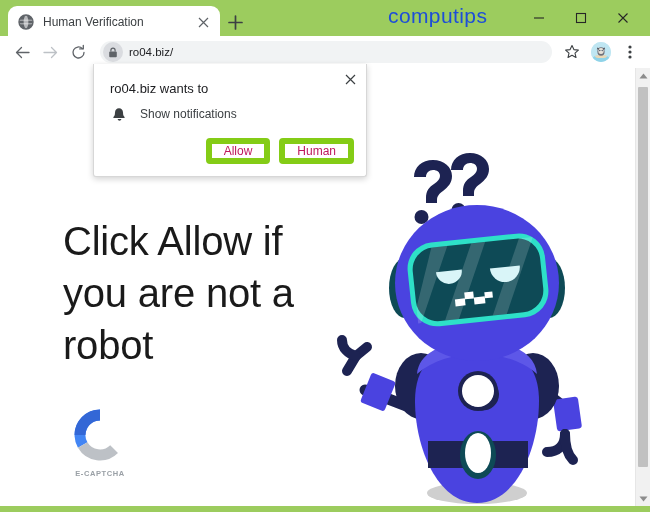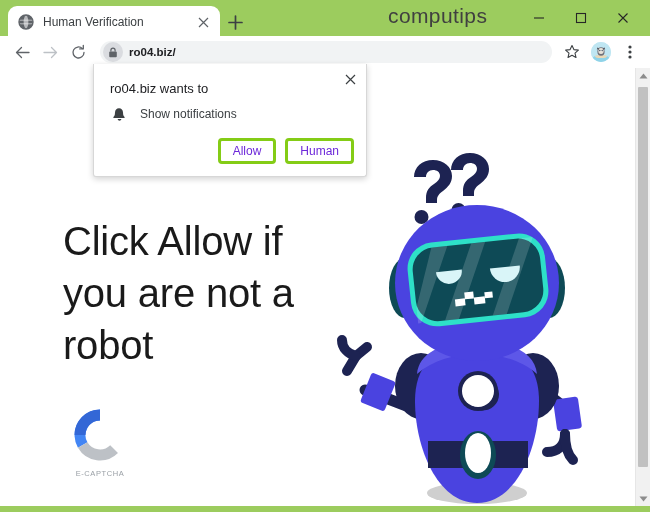--- a/index.html
+++ b/index.html
@@ -23,21 +23,21 @@
   .titlebar {
     position: absolute;
     left: 0; top: 0;
     width: 650px; height: 36px;
     background: #9ccc5e;
   }
   .watermark {
     position: absolute;
     left: 388px; top: 4px;
     font-size: 21px;
-    color: #404040;
+    color: #1d4ed8;
     letter-spacing: 0.4px;
     user-select: none;
   }
   .winbtns {
     position: absolute;
     right: 6px; top: 0;
     height: 36px;
     display: flex;
     align-items: center;
   }
@@ -121,21 +121,20 @@
     margin-left: 1px;
     border-radius: 50%;
     background: #dadce0;
     display: flex; align-items: center; justify-content: center;
   }
   .url {
     font-size: 11.5px;
     color: #202124;
     margin-left: 6px;
     white-space: nowrap;
-    font-weight: bold;
   }
   .tb-right {
     display: flex; align-items: center;
     flex: 0 0 auto;
     padding-right: 6px;
   }
   .avatar {
     width: 20px; height: 20px;
     border-radius: 50%;
     overflow: hidden;
@@ -164,20 +163,21 @@
     font-weight: 400;
     letter-spacing: -0.2px;
   }
 
   
   .ecaptcha {
     position: absolute;
     left: 70px; top: 341px;
     width: 60px;
     text-align: center;
+    font-weight: bold;
   }
   .ecaptcha-label {
     font-size: 7.5px;
     color: #9aa0a6;
     letter-spacing: 0.6px;
     margin-top: 4px;
   }
 
   
   .scrollbar {
@@ -254,24 +254,24 @@
   .perm-actions {
     position: absolute;
     right: 12px; bottom: 12px;
     display: flex;
     gap: 9px;
   }
   .perm-btn {
     min-width: 56px;
     height: 26px;
     padding: 0 12px;
-    border: 3px solid #84cc16;
+    border: 6px solid #84cc16;
     border-radius: 4px;
     background: #ffffff;
-    color: #6d28d9;
+    color: #be185d;
     font-size: 12px;
     font-family: "Liberation Sans", sans-serif;
     display: flex; align-items: center; justify-content: center;
     cursor: pointer;
   }
 
   
   .robot {
     position: absolute;
     left: 325px; top: 30px;

